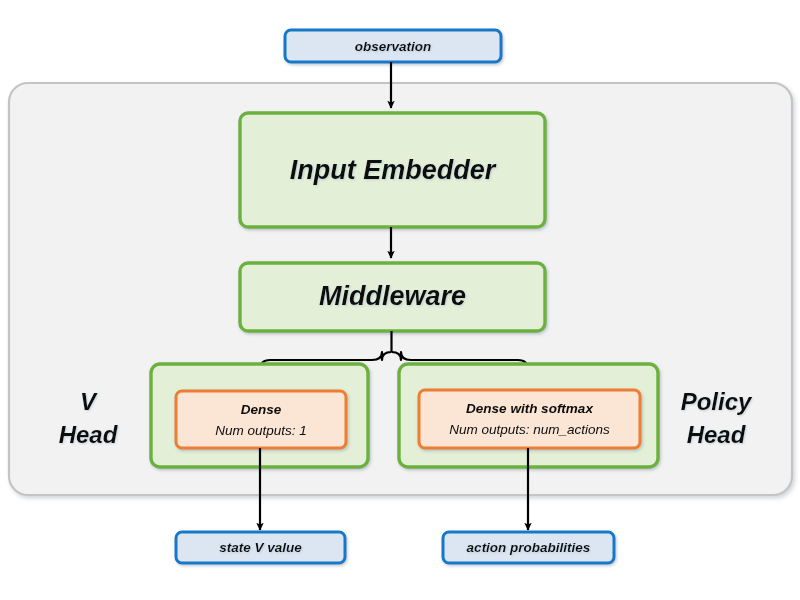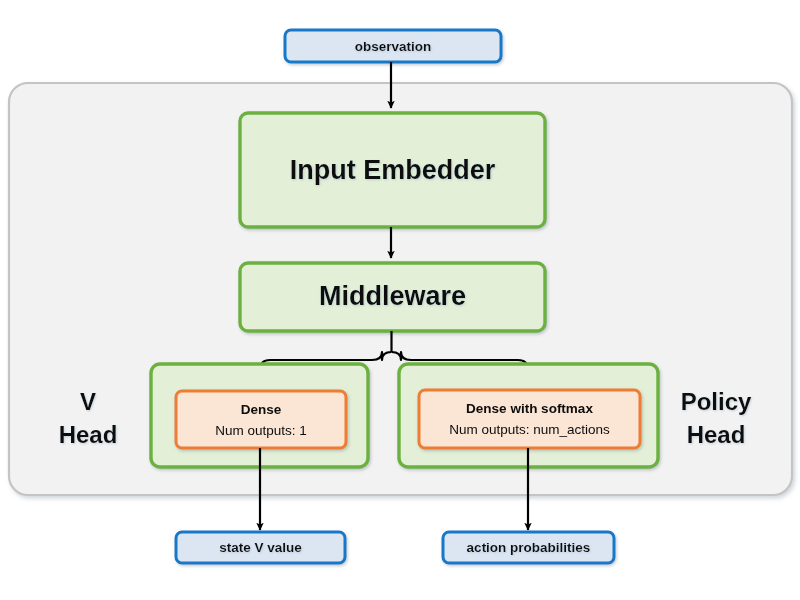--- a/index.html
+++ b/index.html
@@ -11,20 +11,21 @@
     width: 800px;
     height: 600px;
     font-family: "Liberation Sans", sans-serif;
     overflow: hidden;
   }
   #diagram-root {
     position: relative;
     width: 800px;
     height: 600px;
     background: #ffffff;
+    font-style: italic;
   }
   svg.diagram {
     position: absolute;
     top: 0;
     left: 0;
     width: 800px;
     height: 600px;
     display: block;
   }
   .node-label {

